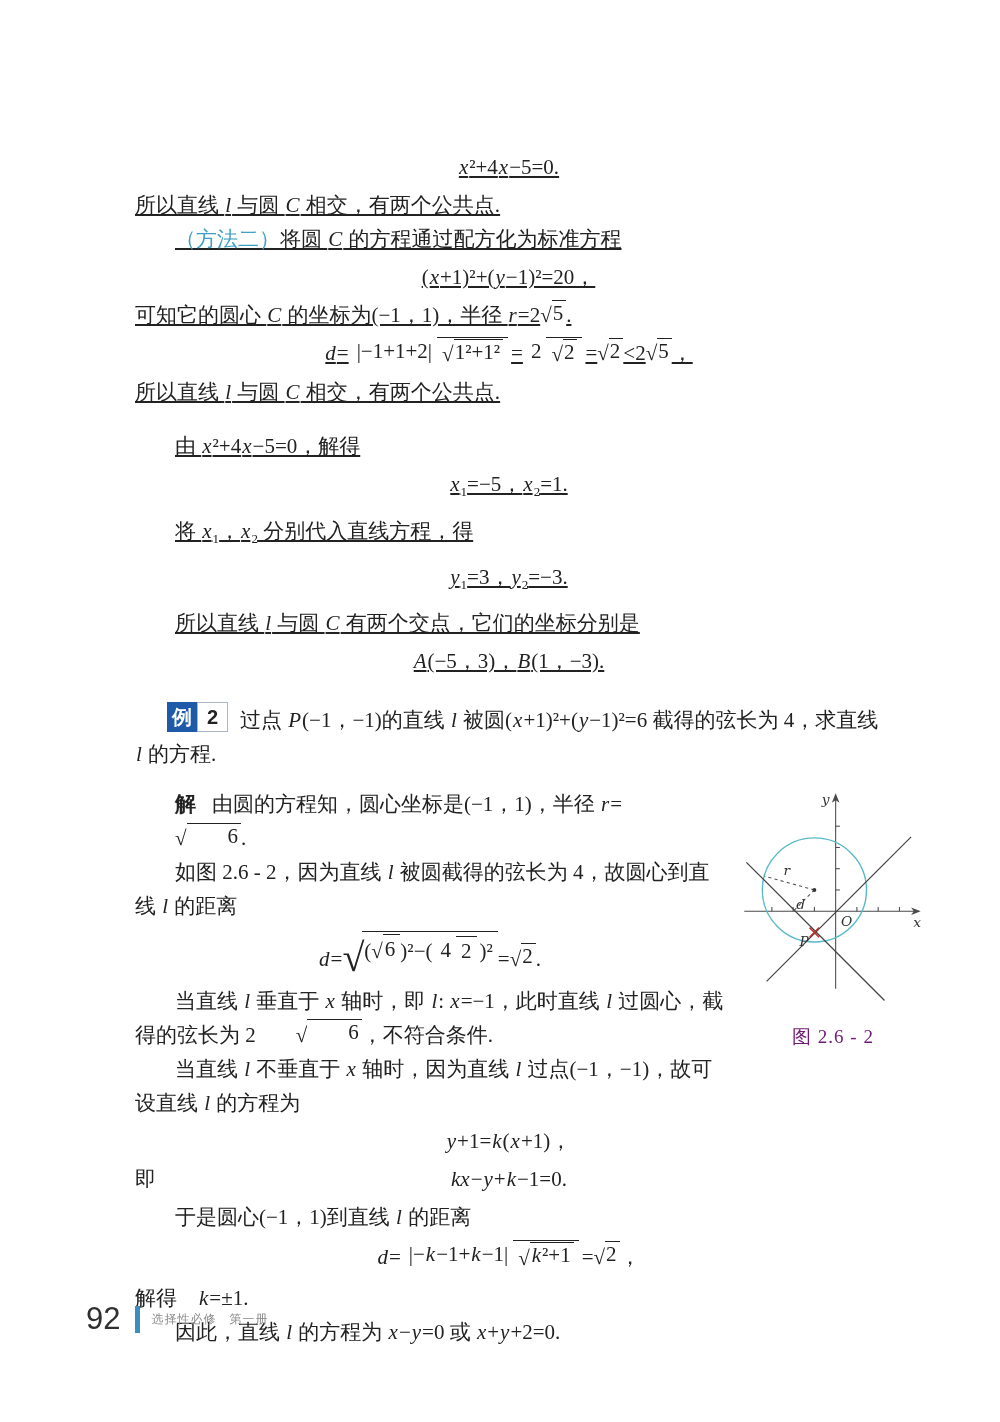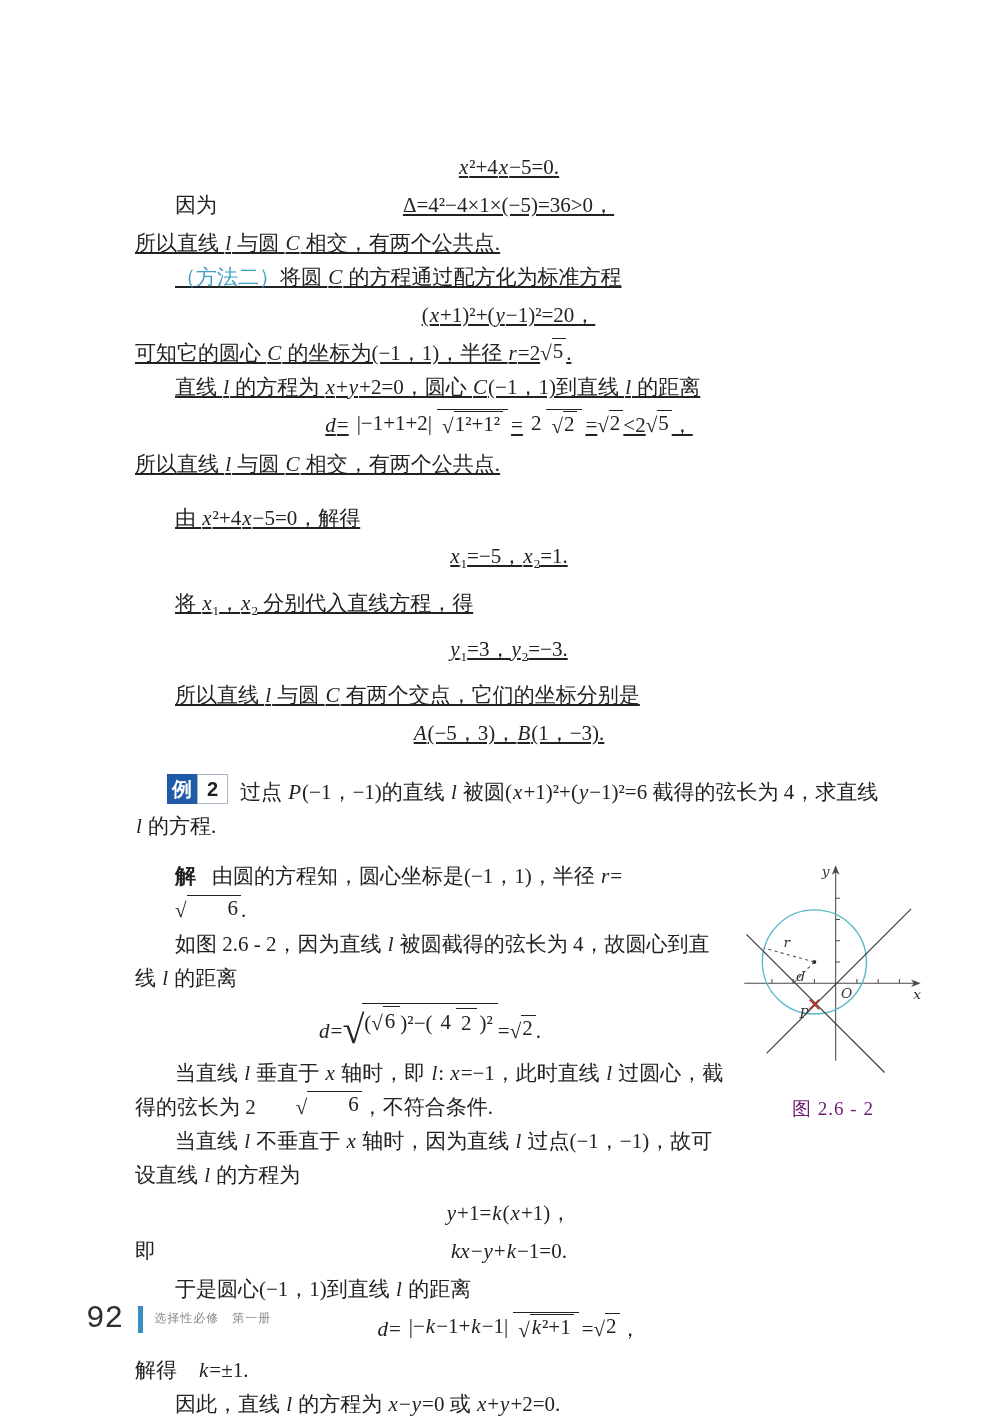--- a/index.html
+++ b/index.html
@@ -36,43 +36,38 @@
     font-family:"Liberation Sans",sans-serif;font-weight:bold;width:29px;height:28px;line-height:28px;
     text-align:center;font-size:20px;vertical-align:3px;margin-right:12px;text-indent:0;}
   .solve-label{font-family:"Liberation Sans",sans-serif;font-weight:bold;margin-right:16px;}
   .sec1{margin-bottom:24px;text-decoration:underline;}
   .statement{text-indent:32px;margin-bottom:16px;}
   
   .figure{float:right;width:186px;margin:2px -44px 4px 16px;text-align:center;}
   .figure-caption{font-size:19px;line-height:24px;margin-top:8px;letter-spacing:1px;color:#701a75;}
   .fig-label{font-family:"DejaVu Serif",serif;font-style:italic;font-size:13px;fill:#333;}
   
-  .footer{position:absolute;left:86px;top:1302px;display:flex;align-items:center;font-family:Liberation Mono, monospace;}
+  .footer{position:absolute;left:86px;top:1302px;display:flex;align-items:center;font-family:Liberation Sans, sans-serif;}
   .footer-num{font-size:31px;color:#2f2f2f;}
   .footer-bar{width:5px;height:27px;background:#3a8fc0;margin:0 11px 0 15px;}
   .footer-text{font-size:12px;color:#8a8a8a;letter-spacing:1px;}
 </style>
 </head>
 <body>
 
 <div class="page">
 
   <div class="sec1">
     <div class="eq"><i>x</i>²+4<i>x</i>−5=0.</div>
-    <div class="eqline">
-      <span class="side">因为</span>
-      <span>Δ=4²−4×1×(−5)=36&gt;0，</span>
-    </div>
     <p>所以直线 <i>l</i> 与圆 <i>C</i> 相交，有两个公共点.</p>
     <p class="indent"><span class="method2">（方法二）</span><span>将圆 <i>C</i> 的方程通过配方化为标准方程</span></p>
     <div class="eq">(<i>x</i>+1)²+(<i>y</i>−1)²=20，</div>
     <p>可知它的圆心 <i>C</i> 的坐标为(−1，1)，半径 <i>r</i>=2<span class="sqrt">
           <span class="rad">5</span>
         </span>.</p>
-    <p class="indent">直线 <i>l</i> 的方程为 <i>x</i>+<i>y</i>+2=0，圆心 <i>C</i>(−1，1)到直线 <i>l</i> 的距离</p>
     <div class="eq"><i>d</i>=<span class="frac">
           <span class="num">|−1+1+2|</span>
           <span class="den"><span class="sqrt">
               <span class="rad">1²+1²</span>
             </span></span>
         </span>=<span class="frac">
           <span class="num">2</span>
           <span class="den"><span class="sqrt">
               <span class="rad">2</span>
             </span></span>

